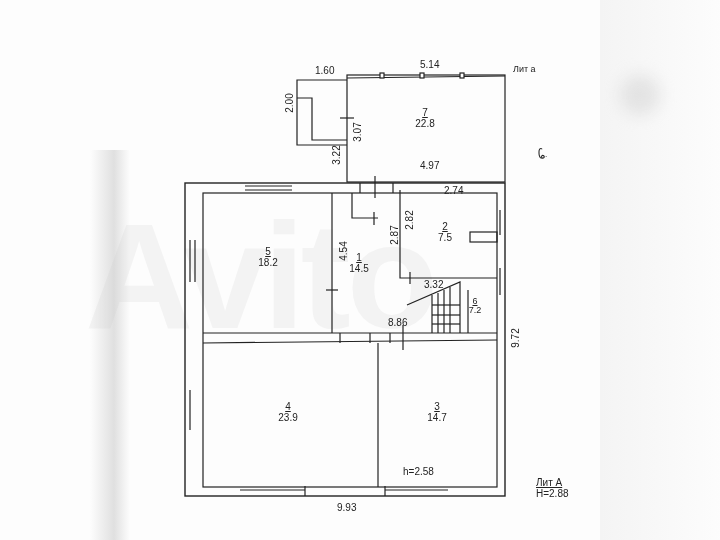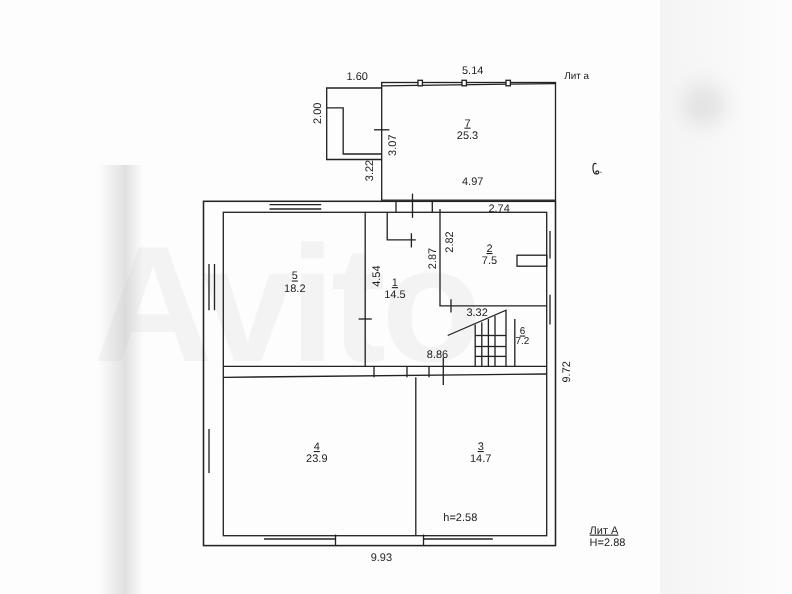--- a/index.html
+++ b/index.html
@@ -89,21 +89,21 @@
       <line x1="370" y1="333" x2="370" y2="343"></line>
       <line x1="390" y1="333" x2="390" y2="343"></line>
       <line x1="403" y1="325" x2="403" y2="350"></line>
 
       <line x1="378" y1="343" x2="378" y2="487"></line>
     </g>
   </svg>
 
   <div class="room" style="left:405px;top:107px;width:40px;">
     <span class="num">7</span>
-    <span>25.3</span>
+    <span>22.8</span>
   </div>
   <div class="room" style="left:248px;top:246px;width:40px;">
     <span class="num">5</span>
     <span>18.2</span>
   </div>
   <div class="room" style="left:339px;top:252px;width:40px;">
     <span class="num">1</span>
     <span>14.5</span>
   </div>
   <div class="room" style="left:425px;top:221px;width:40px;">

